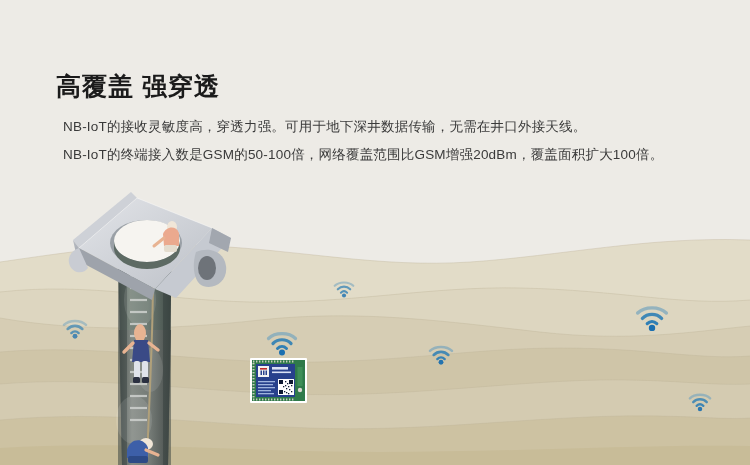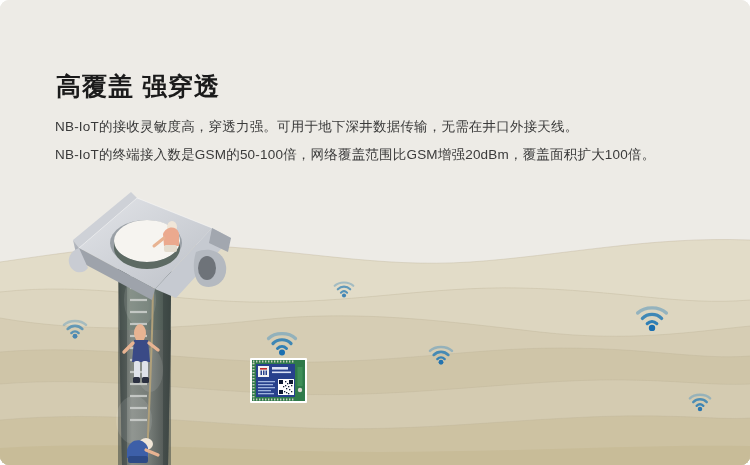--- a/index.html
+++ b/index.html
@@ -9,37 +9,36 @@
   }
   body {
     font-family: "Liberation Sans", "DejaVu Sans", sans-serif;
   }
   #banner {
     position: relative;
     width: 750px;
     height: 465px;
     overflow: hidden;
     background: #edebe6;
-    border-radius: 9px;
   }
 
   
   .headline {
     position: absolute;
     left: 56px;
     top: 70px;
     font-size: 25px;
     font-weight: bold;
     letter-spacing: 1px;
     color: #1b1b1b;
     white-space: nowrap;
   }
   .subline {
     position: absolute;
-    left: 55px;
+    left: 63px;
     font-size: 13.5px;
     color: #3a3a3a;
     letter-spacing: 0.2px;
     white-space: nowrap;
   }
   .subline.l1 { top: 118px; }
   .subline.l2 { top: 146px; text-align: right; }
 
   
   .scene {

